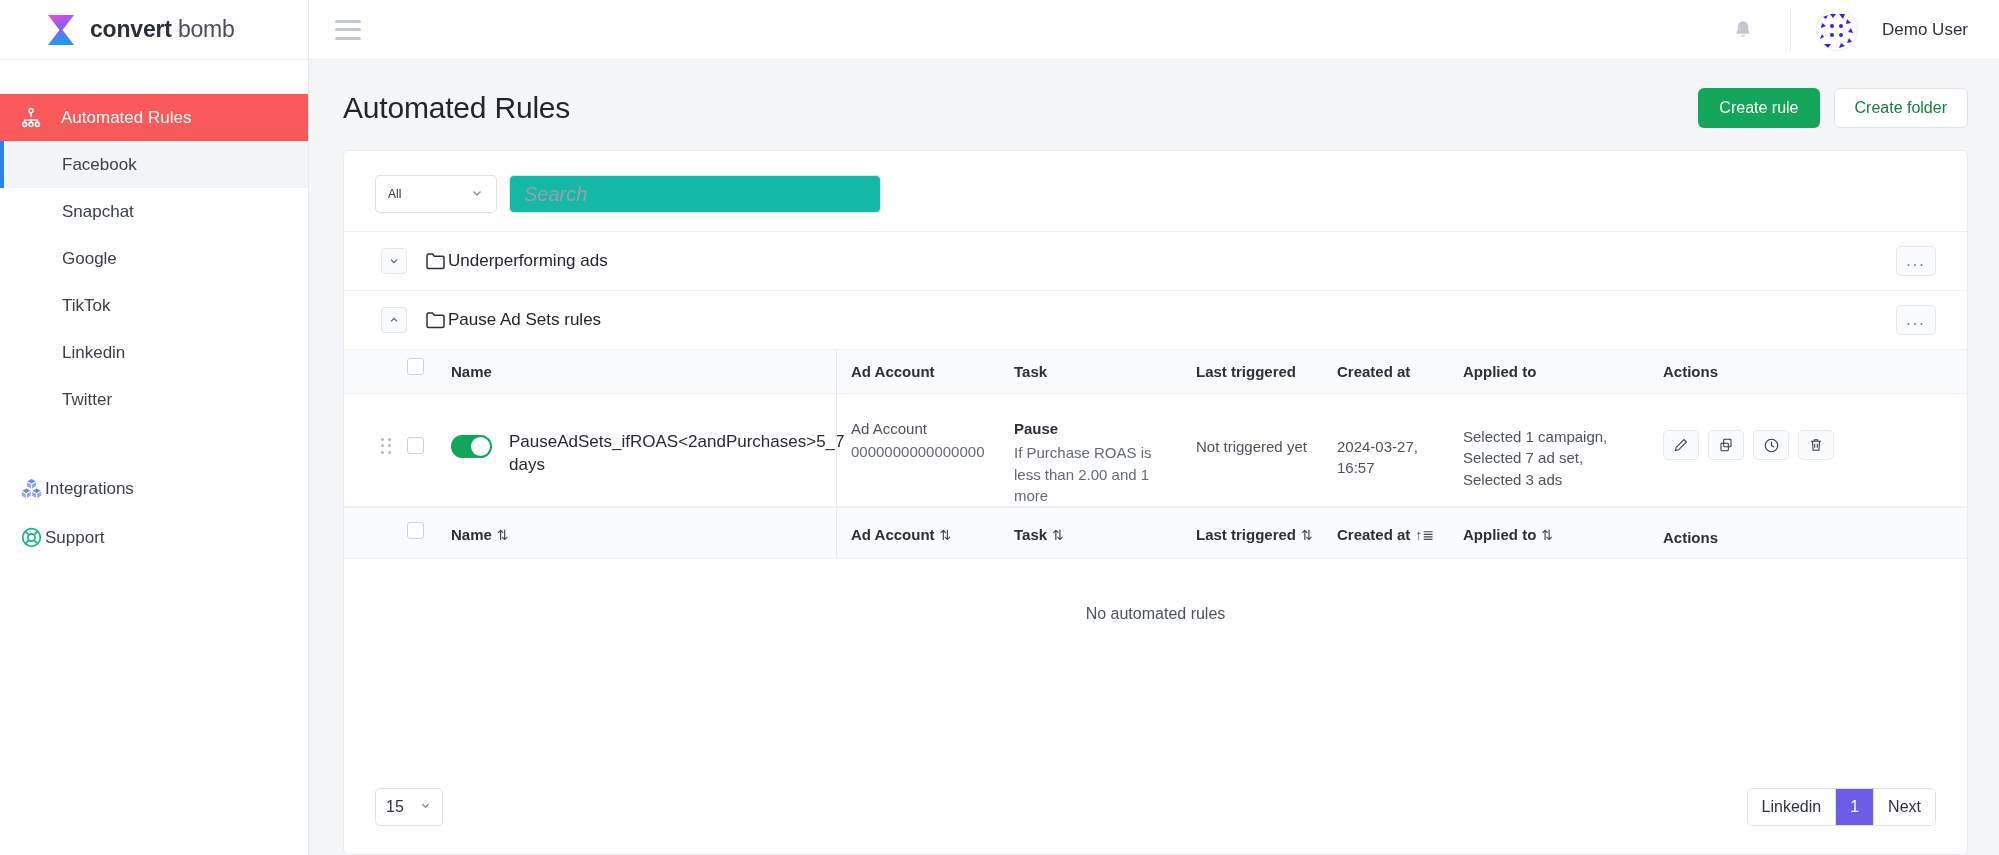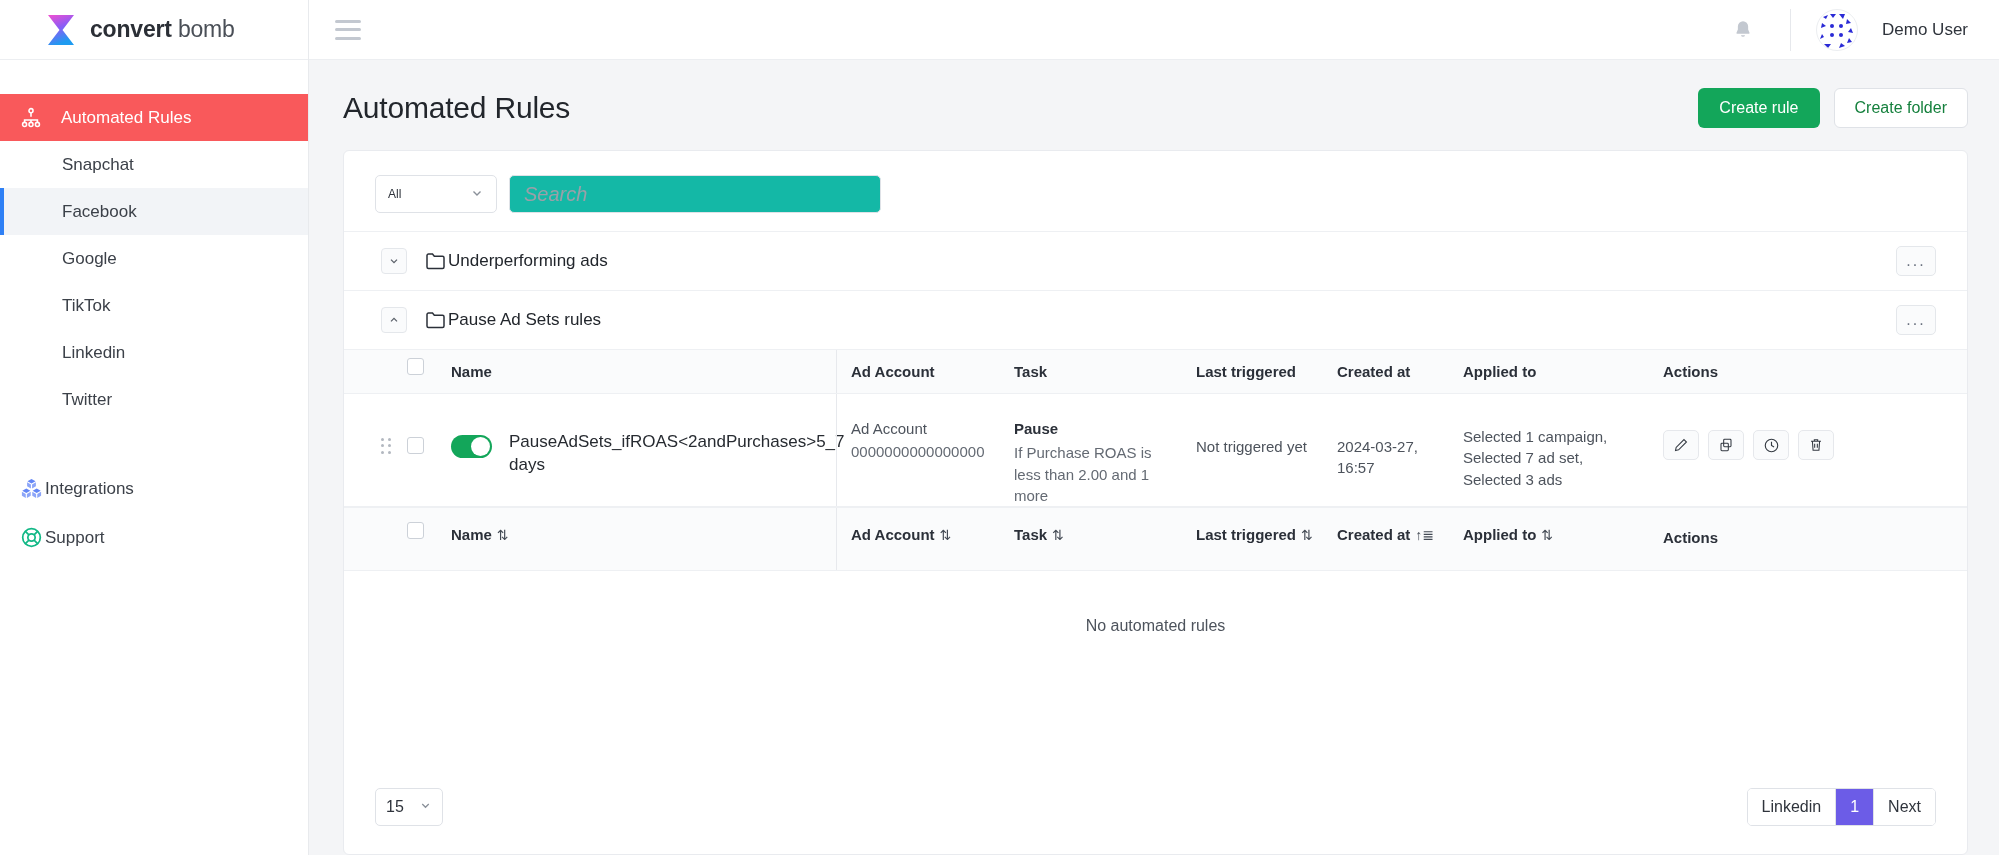--- a/index.html
+++ b/index.html
@@ -113,21 +113,21 @@
   .dots-btn {
     margin-left: auto; width: 40px; height: 30px; border: 1px solid #e4e7eb; border-radius: 5px;
     background: #fafbfc; display: flex; align-items: center; justify-content: center;
     letter-spacing: 2px; color: #6b7280; font-size: 16px; cursor: pointer;
   }
   .thead {
     display: flex; align-items: flex-start; background: #fafbfc;
     border-top: 1px solid #eef0f3; border-bottom: 1px solid #eef0f3;
     height: 45px; padding-left: 37px;
   }
-  .thead.second { background: #fafbfc; height: 64px; }
+  .thead.second { background: #fafbfc; height: 52px; }
   .th { font-size: 15px; font-weight: 700; color: #2b3039; padding-top: 13px; white-space: nowrap; }
   .th.sec { padding-top: 18px; }
   .sorti { font-weight: 400; color: #434a54; margin-left: 5px; font-size: 14px; }
   .handle-col { width: 26px; flex: 0 0 26px; }
   .chk-col { width: 44px; flex: 0 0 44px; display: flex; align-items: center; padding-top: 8px; }
   .chk { width: 17px; height: 17px; border: 1px solid #ccd1d8; border-radius: 3px; background: #fff; cursor: pointer; }
   .name-col { width: 385px; flex: 0 0 385px; }
   .acct-col { width: 163px; flex: 0 0 163px; }
   .task-col { width: 182px; flex: 0 0 182px; }
   .last-col { width: 141px; flex: 0 0 141px; }
@@ -197,25 +197,25 @@
             <circle cx="12" cy="4" r="2.2"></circle>
               <circle cx="5" cy="19" r="2.2"></circle>
               <circle cx="12" cy="19" r="2.2"></circle>
               <circle cx="19" cy="19" r="2.2"></circle>
             <path d="M12 6.2v4.3M5 16.8v-2.6h14v2.6M12 14.2v2.6"></path>
           </svg>
         </span>
         <span>Automated Rules</span>
       </div>
 
+      <div class="sub-item active">
+          <span>Facebook</span>
+        </div>
       <div class="sub-item">
           <span>Snapchat</span>
-        </div>
-      <div class="sub-item active">
-          <span>Facebook</span>
         </div>
       <div class="sub-item">
           <span>Google</span>
         </div>
       <div class="sub-item">
           <span>TikTok</span>
         </div>
       <div class="sub-item">
           <span>Linkedin</span>
         </div>

